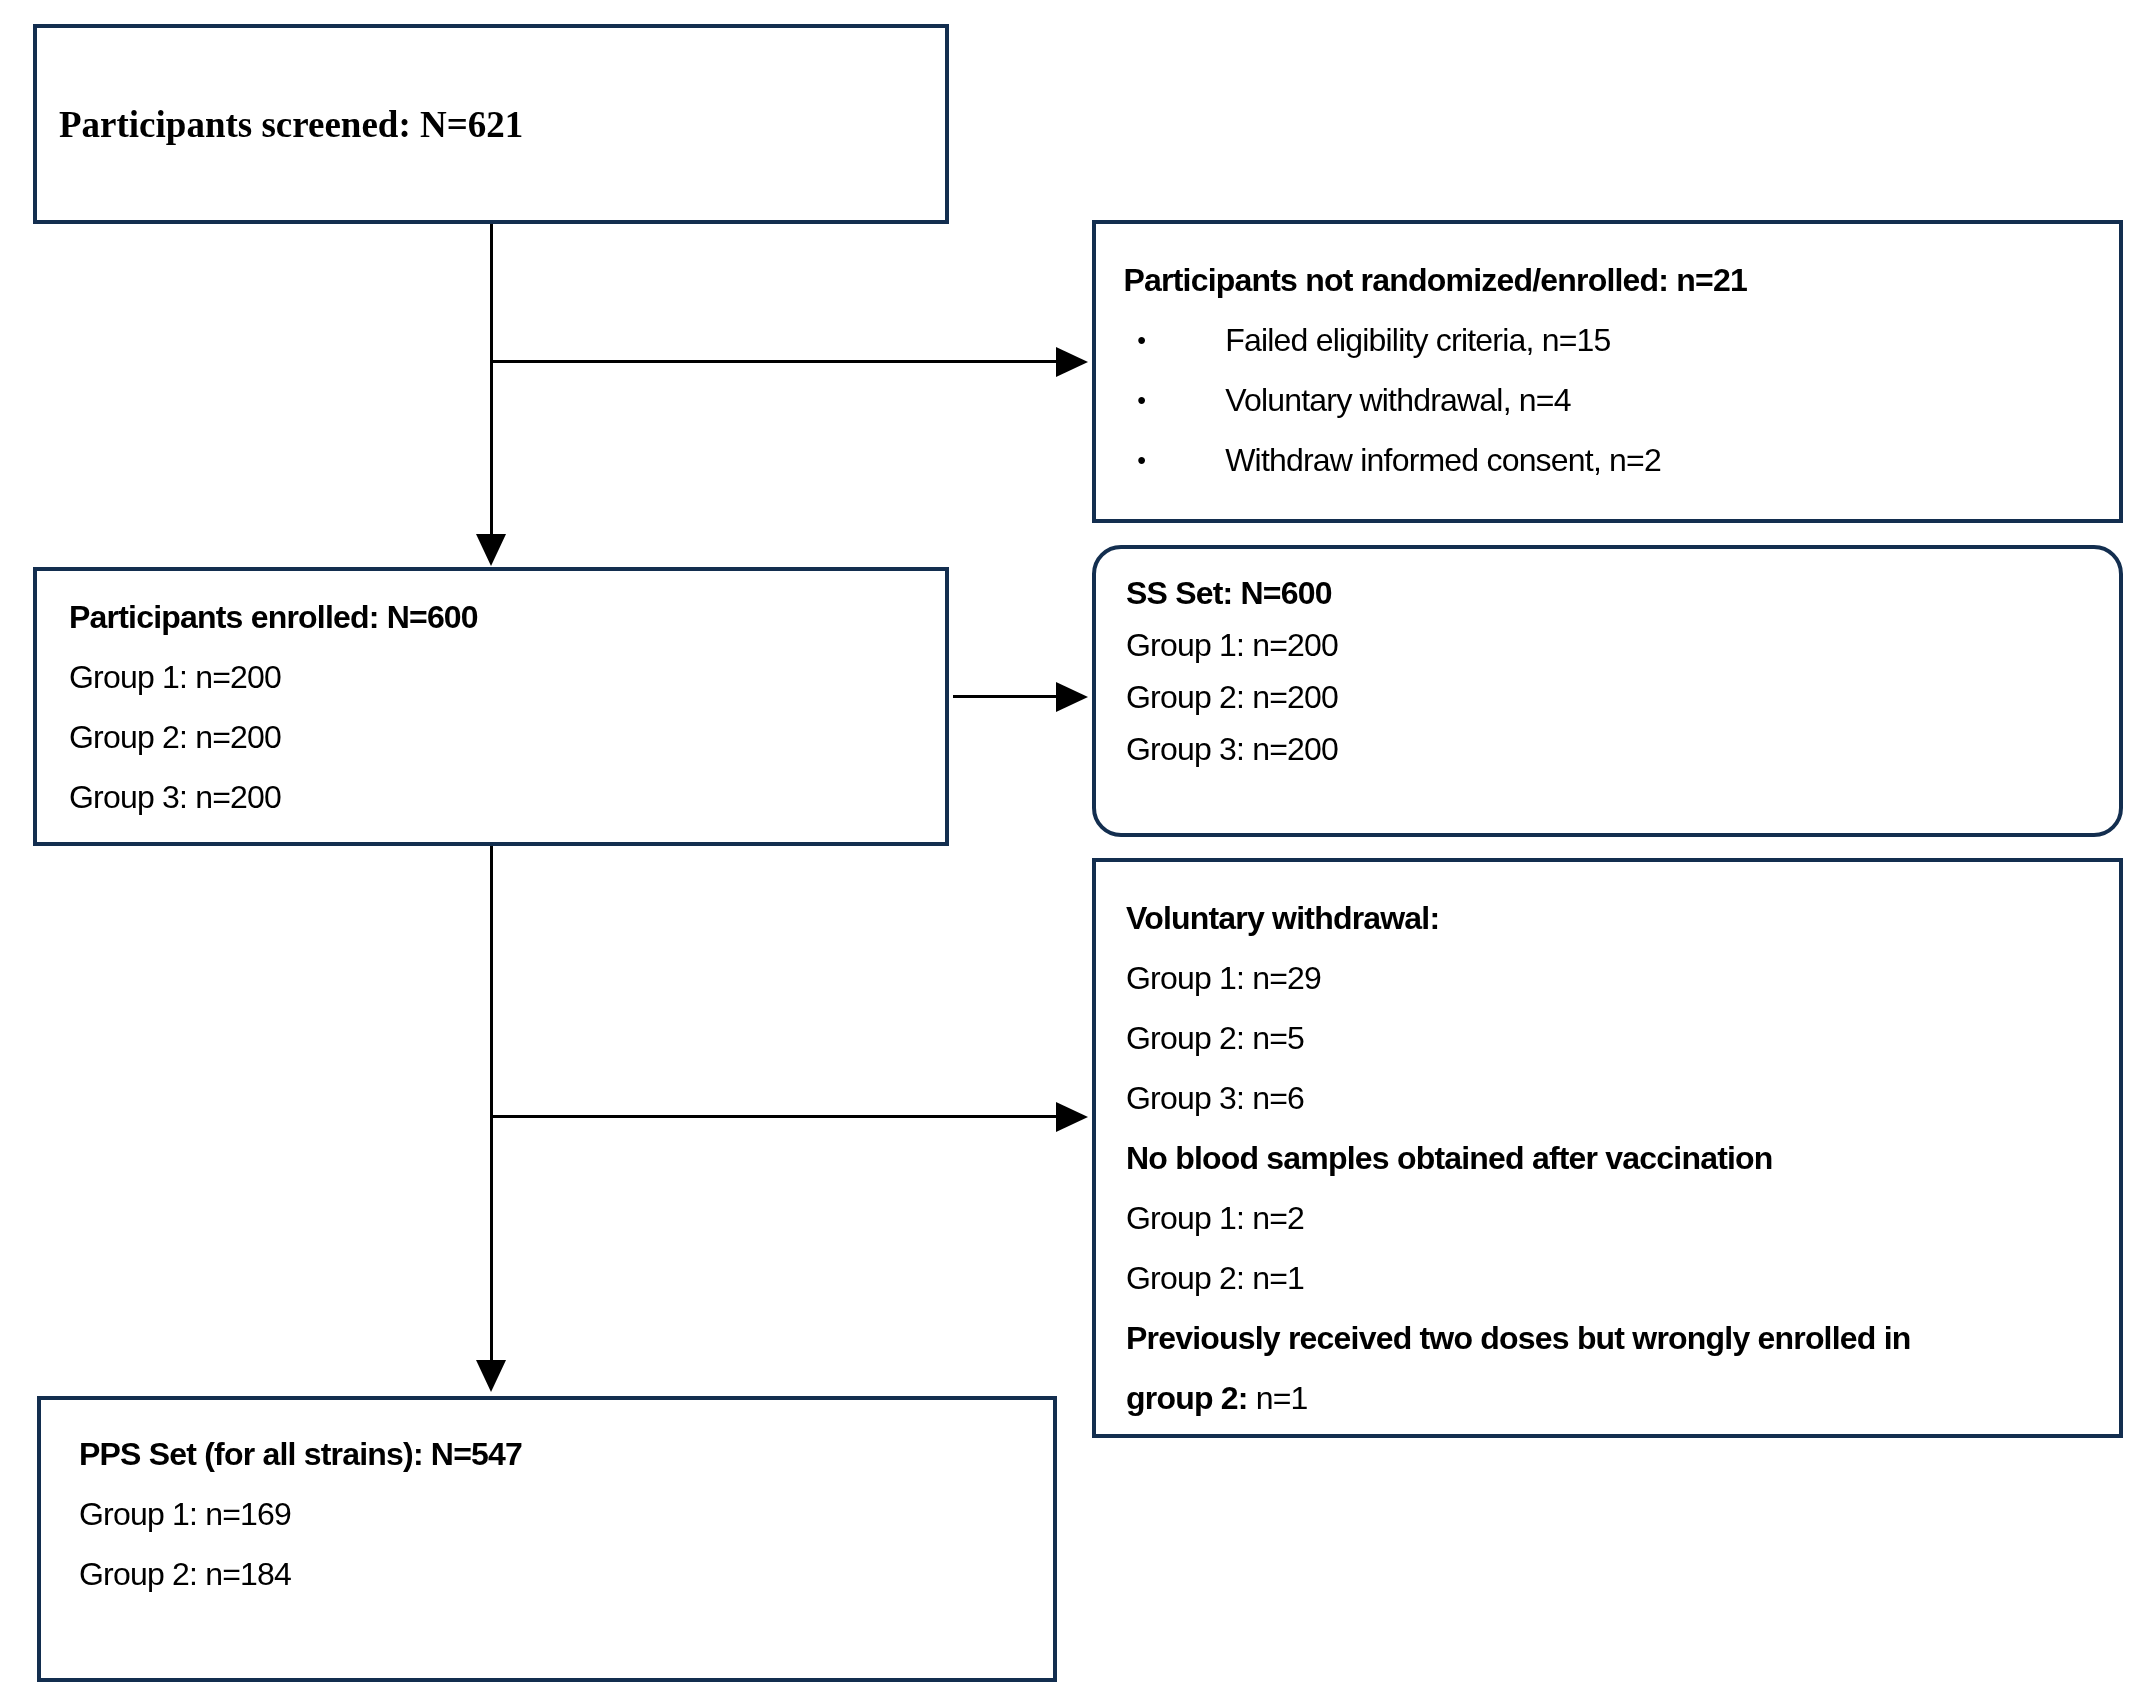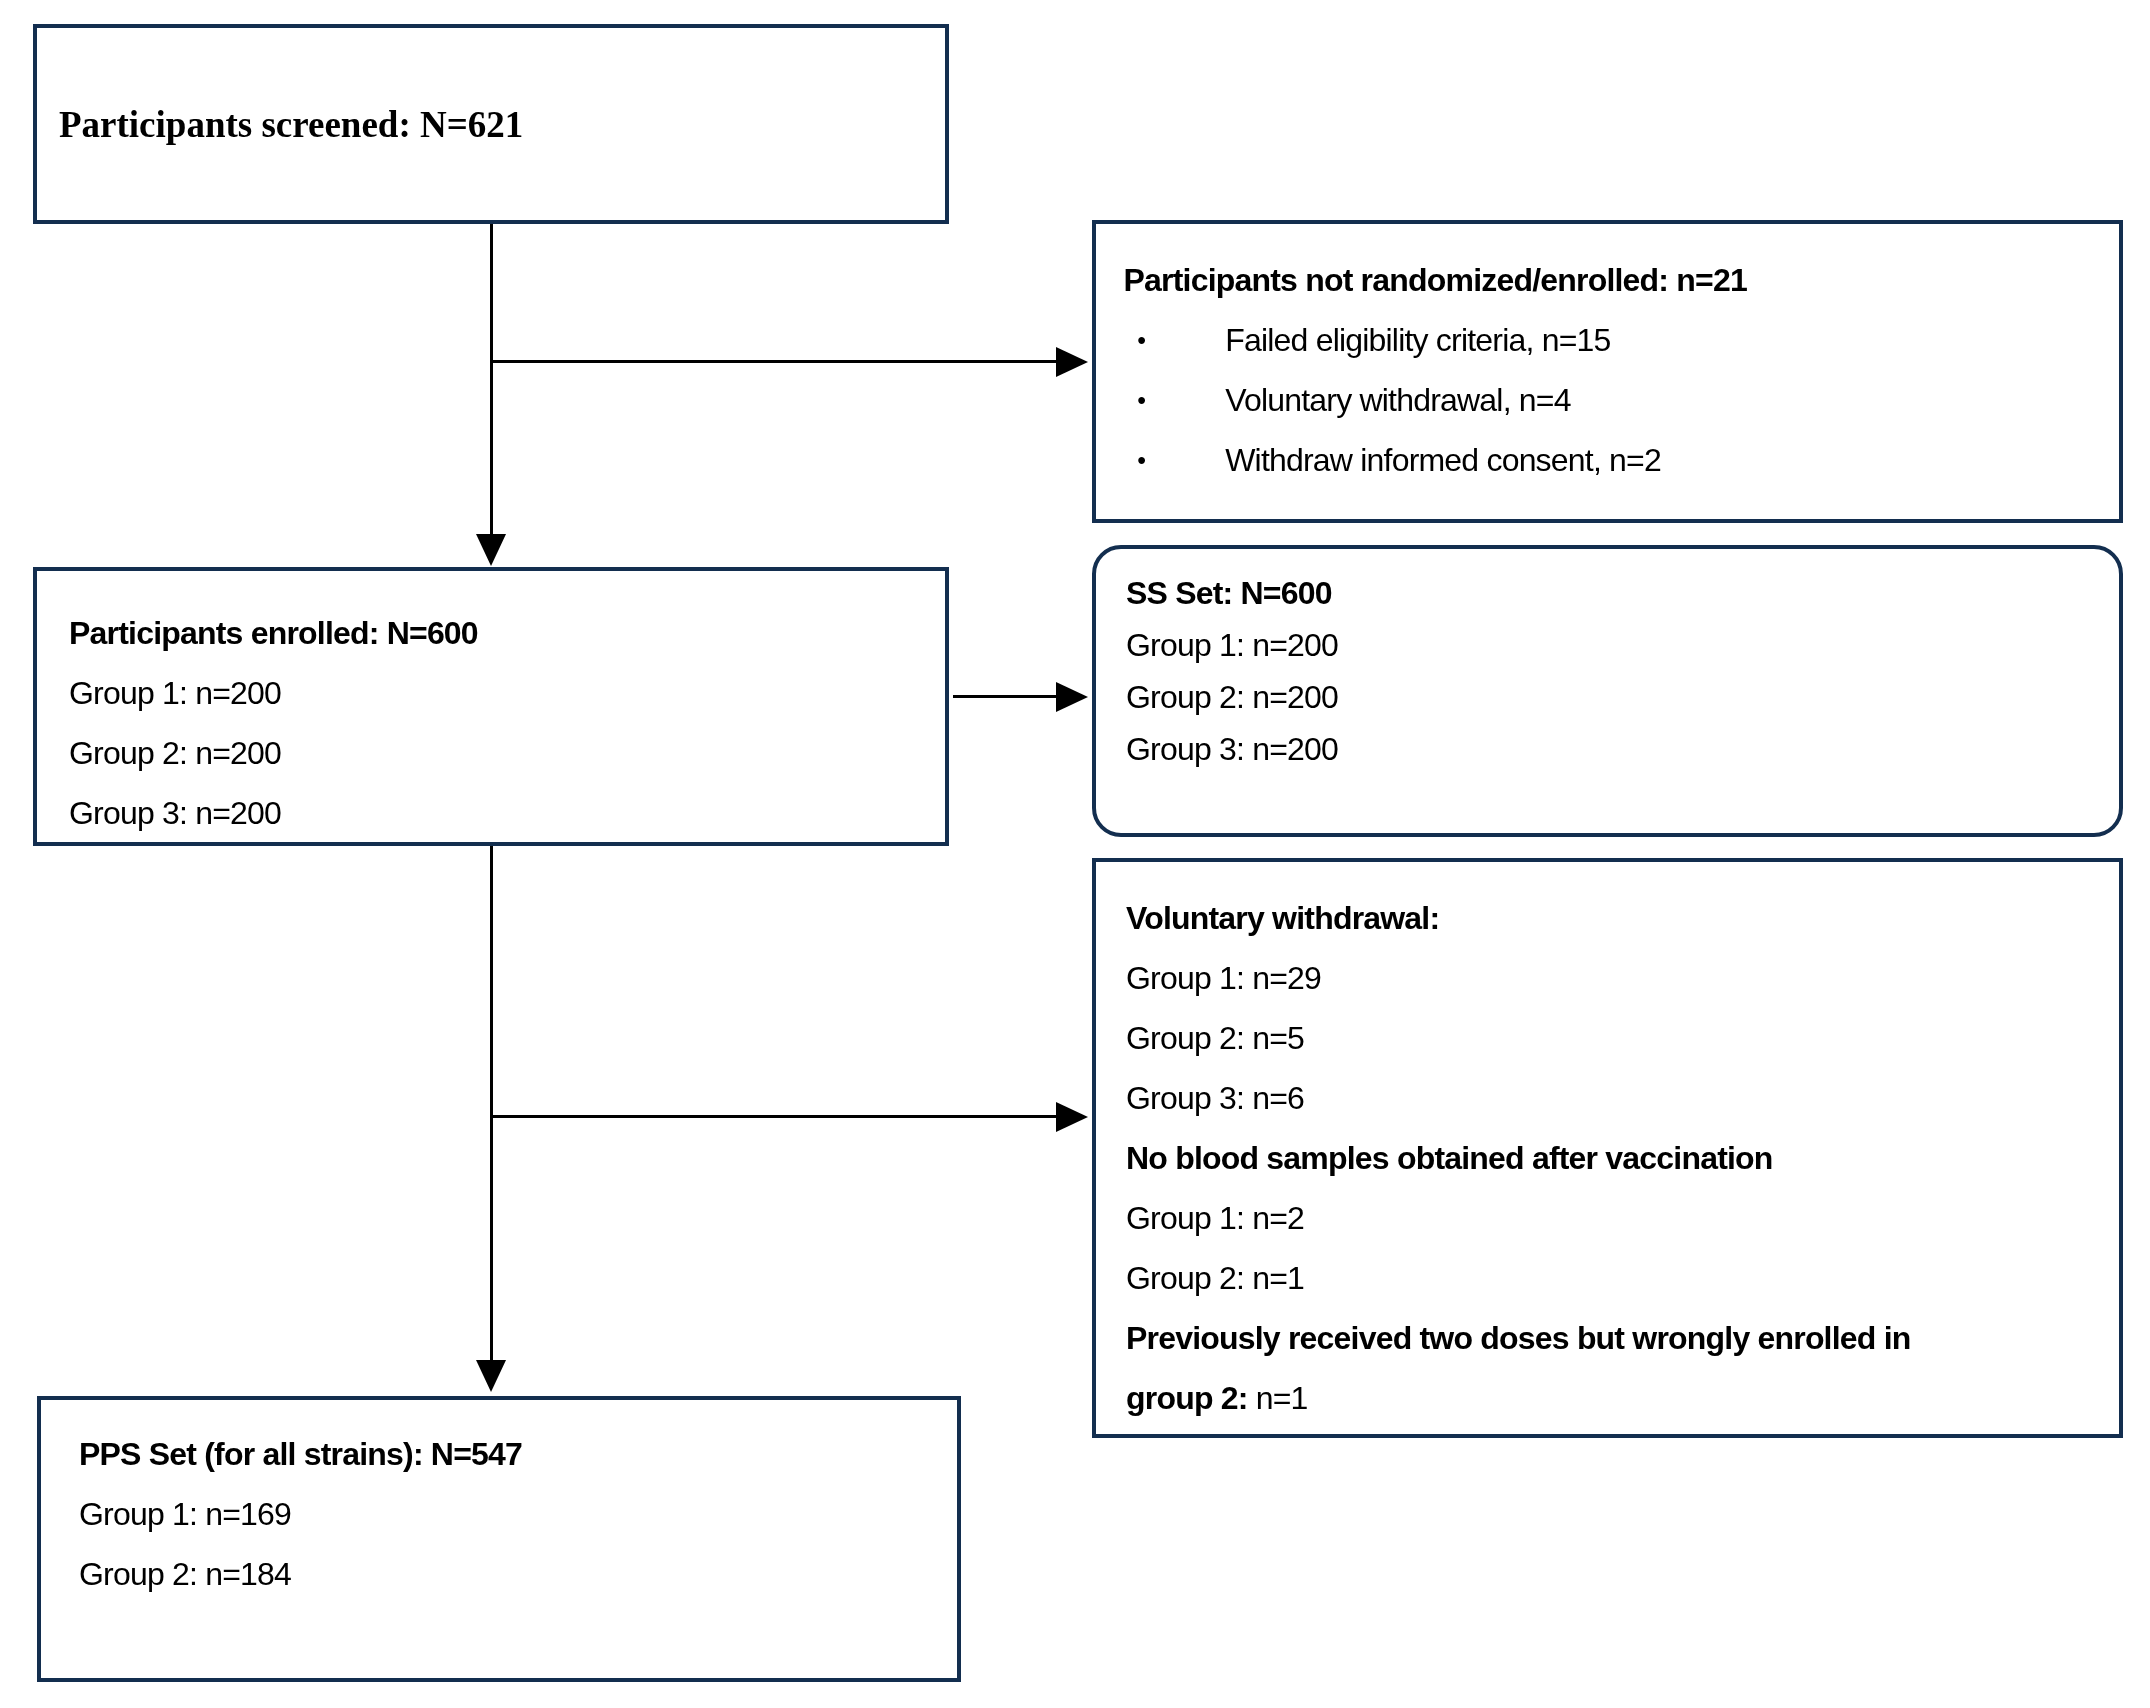--- a/index.html
+++ b/index.html
@@ -21,26 +21,26 @@
     position: absolute;
     box-sizing: border-box;
     border: 4.4px solid #132e4f;
     background: #ffffff;
   }
   #box-screened   { left: 33px;   top: 24px;   width: 916px; height: 200px;
                     display: flex; align-items: center; padding-left: 22px; }
   #box-notrand    { left: 1092px; top: 220px;  width: 1031px; height: 303px;
                     padding: 26px 20px 0 27.5px; }
   #box-enrolled   { left: 33px;   top: 567px; width: 916px; height: 279px;
-                    padding: 32px 13px 0 32px; }
+                    padding: 16px 13px 0 32px; }
   #box-ss         { left: 1092px; top: 545px;  width: 1031px; height: 292px;
                     padding: 18.7px 20px 0 30px; border-radius: 29px; }
   #box-withdrawal { left: 1092px; top: 858px; width: 1031px; height: 580px;
                     padding: 26px 20px 0 30px; }
-  #box-pps        { left: 37px;   top: 1396px; width: 924px; height: 286px;
+  #box-pps        { left: 37px;   top: 1396px; width: 1020px; height: 286px;
                     padding: 24px 9px 0 38px; text-align: center; }
 
   
   .serif-title {
     font-family: "Liberation Serif", "DejaVu Serif", serif;
     font-weight: bold;
     font-size: 37px;
     letter-spacing: 0px;
     white-space: nowrap;
   }

